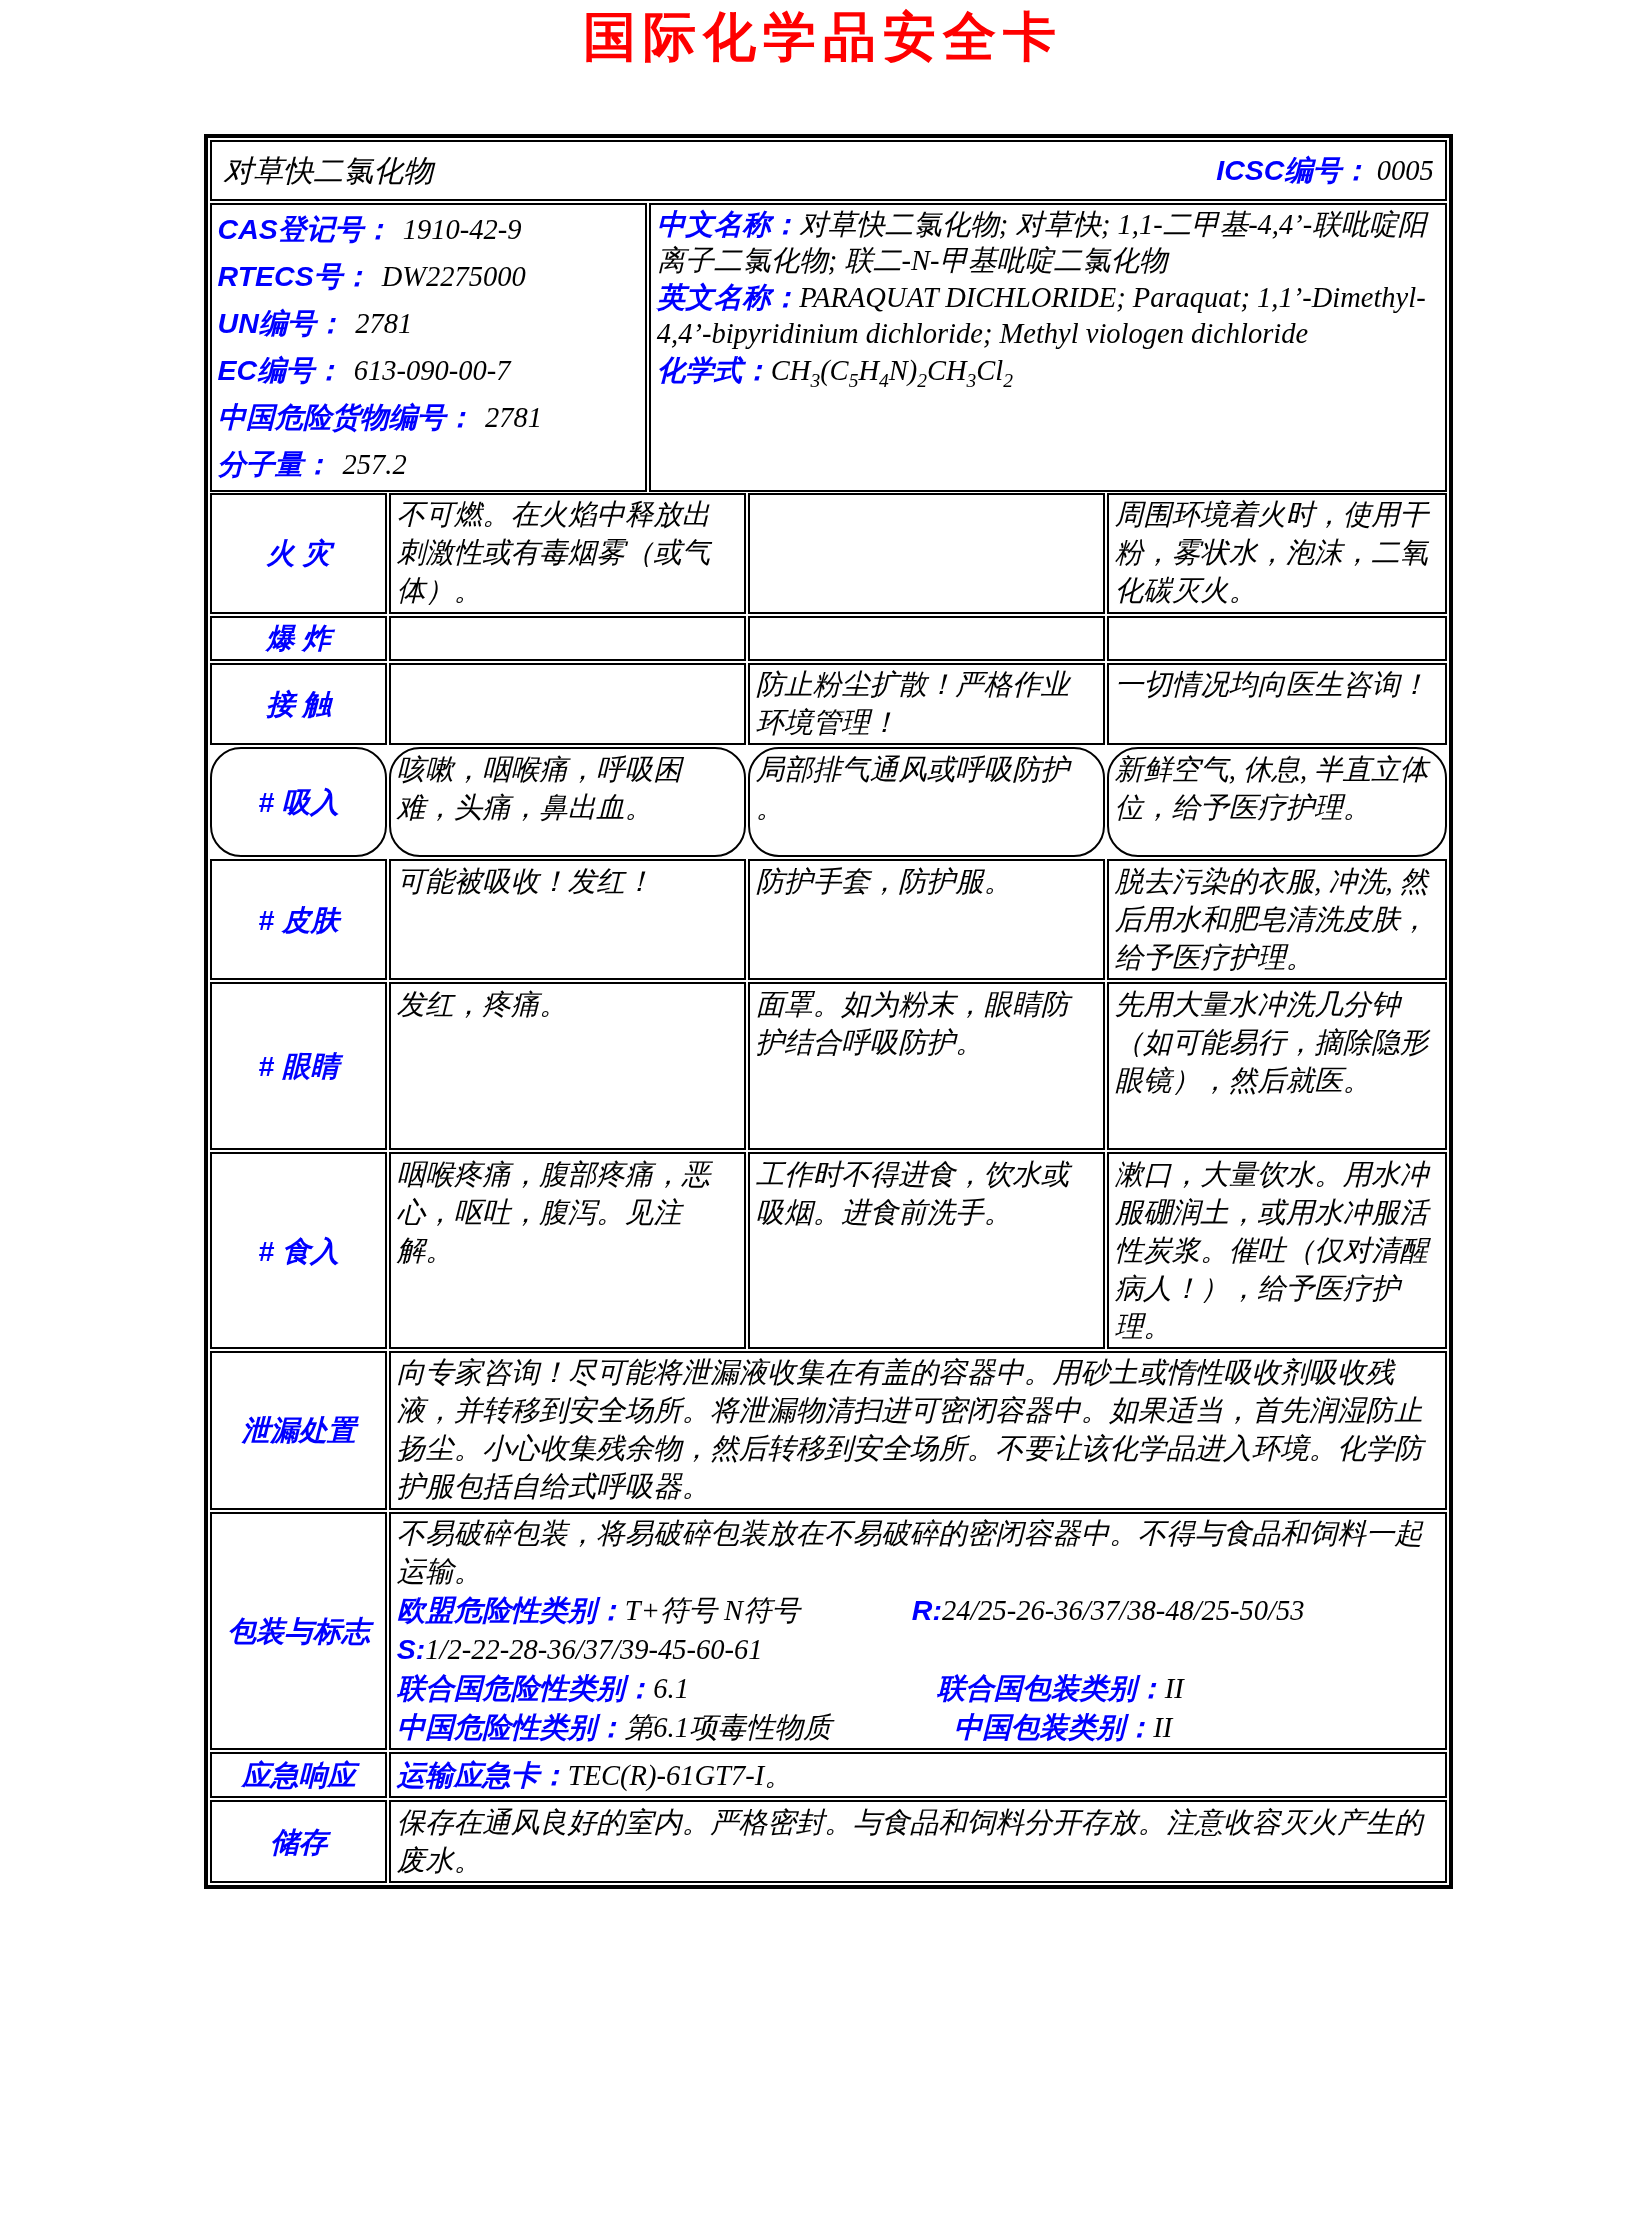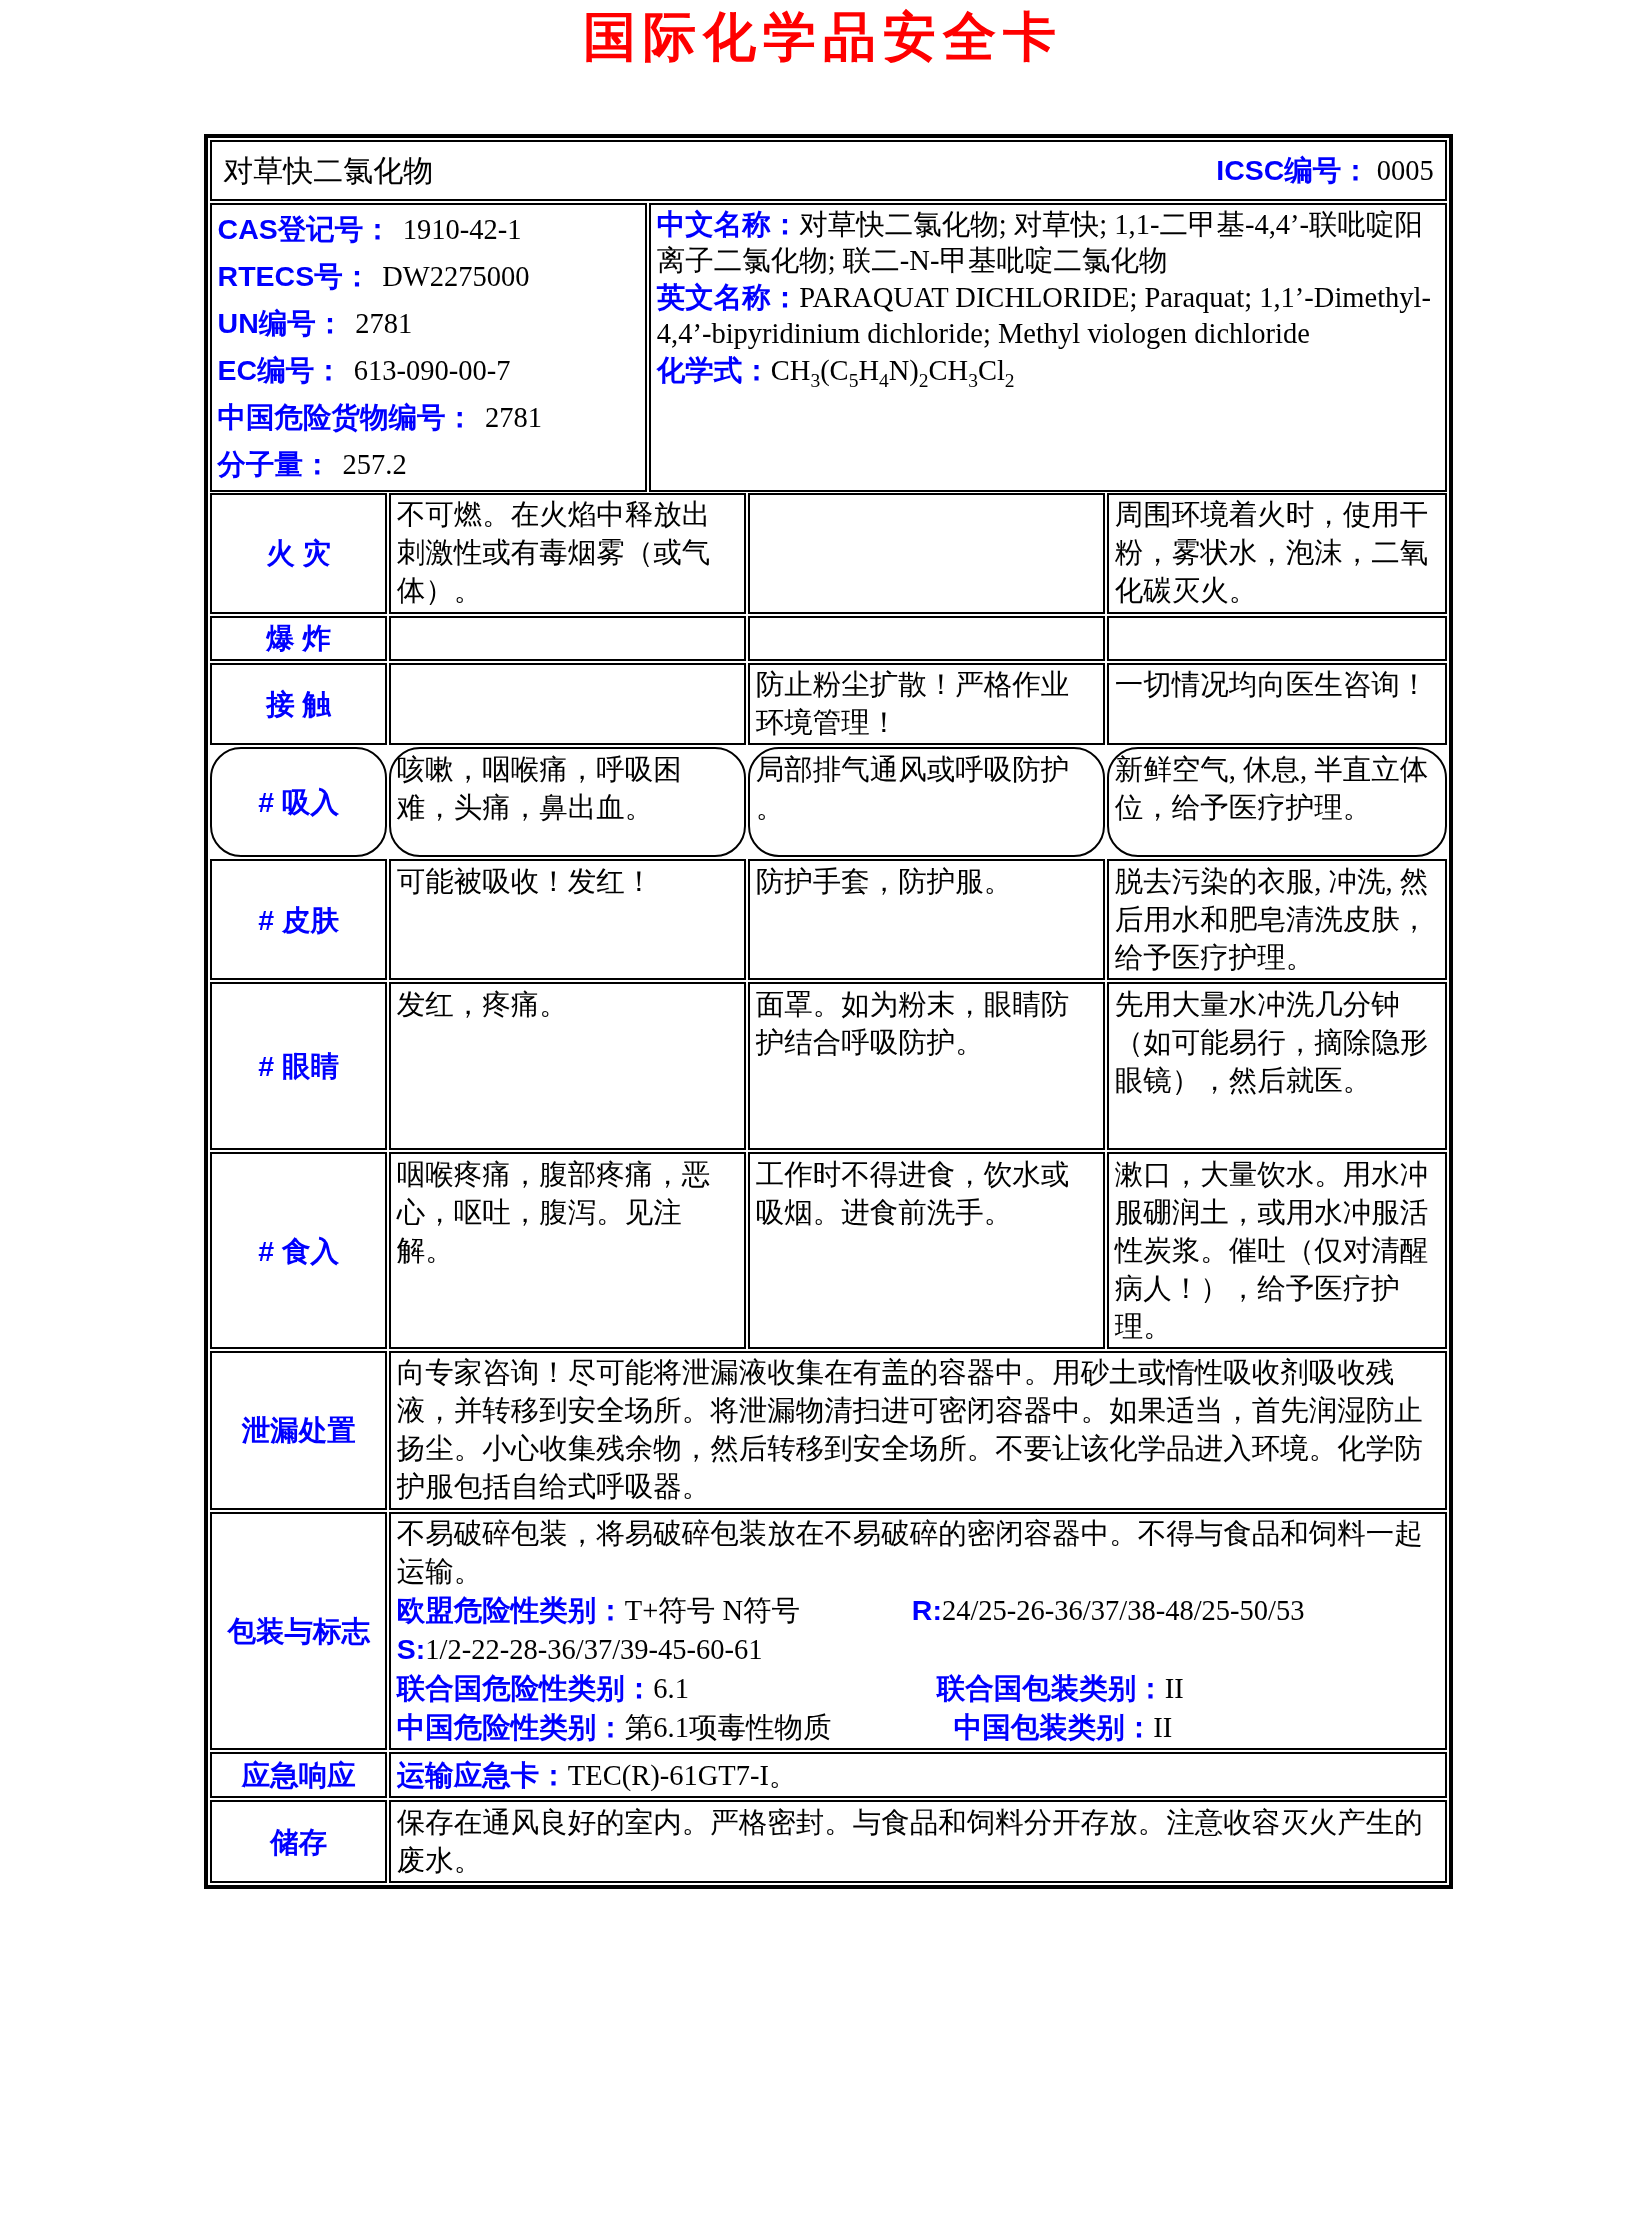--- a/index.html
+++ b/index.html
@@ -17,21 +17,21 @@
     width:1249px; margin:70px 0 0 204px;
     border:4.2px solid #000; background:#fff;
   }
   table.t {
     width:100%; border-collapse:separate; border-spacing:2.8px; table-layout:fixed;
   }
   table.t + table.t { margin-top:-2.8px; }
   td {
     border:2.8px solid #000; background:#fff; padding:1.4px 5.6px;
     vertical-align:top; font-size:28.5px; line-height:38px;
-    overflow-wrap:anywhere; word-break:break-all;
+    overflow-wrap:anywhere; word-break:break-all;font-style:italic;
   }
   .b, td.lbl {
     color:#0000fe;
     font-family:"Liberation Sans","DejaVu Sans",sans-serif;
     font-weight:bold;
   }
   td.lbl { text-align:center; vertical-align:middle; padding:1.4px 1.4px; word-break:keep-all; }
   
   .r-name td { height:61px; vertical-align:middle; }
   .name-flex { display:flex; justify-content:space-between; align-items:center; padding:0 5.6px; }
@@ -77,21 +77,21 @@
         <tr class="r-name">
       <td colspan="2">
         <div class="name-flex">
           <span class="chem-name">对草快二氯化物</span>
           <span class="icsc"><span class="b">ICSC编号：</span><span class="v">0005</span></span>
         </div>
       </td>
     </tr>
     <tr class="r-id">
       <td class="idcell">
-        <div class="id-line"><span class="b">CAS登记号：</span><span class="v">1910-42-1</span></div>
+        <div class="id-line"><span class="b">CAS登记号：</span><span class="v">1910-42-9</span></div>
         <div class="id-line"><span class="b">RTECS号：</span><span class="v">DW2275000</span></div>
         <div class="id-line"><span class="b">UN编号：</span><span class="v">2781</span></div>
         <div class="id-line"><span class="b">EC编号：</span><span class="v">613-090-00-7</span></div>
         <div class="id-line"><span class="b">中国危险货物编号：</span><span class="v">2781</span></div>
         <div class="id-line"><span class="b">分子量：</span><span class="v">257.2</span></div>
       </td>
       <td class="namescell">
         <p><span class="b">中文名称：</span><span>对草快二氯化物; 对草快; 1,1-二甲基-4,4’-联吡啶阳离子二氯化物; 联二-N-甲基吡啶二氯化物</span></p>
         <p><span class="b">英文名称：</span><span>PARAQUAT DICHLORIDE; Paraquat; 1,1’-Dimethyl-4,4’-bipyridinium dichloride; Methyl viologen dichloride</span></p>
         <p><span class="b">化学式：</span><span class="formula"><span>CH</span><sub>3</sub><span>(C</span><sub>5</sub><span>H</span><sub>4</sub><span>N)</span><sub>2</sub><span>CH</span><sub>3</sub><span>Cl</span><sub>2</sub></span></p>

